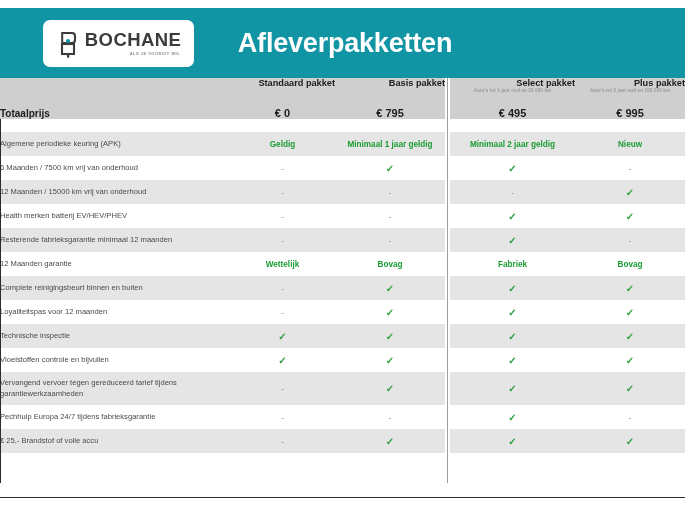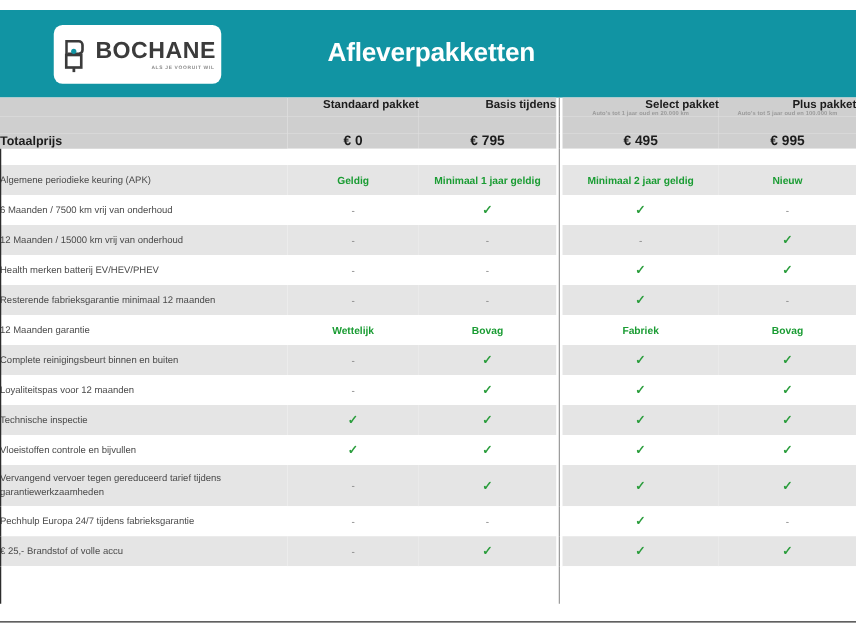--- a/index.html
+++ b/index.html
@@ -28,21 +28,21 @@
     width: 685px;
     height: 70px;
     background: #1194a3;
     display: flex;
     align-items: center;
   }
   .logo-box {
     position: absolute;
     left: 43px;
     top: 12px;
-    width: 134px;
+    width: 151px;
     height: 47px;
     background: #ffffff;
     border-radius: 7px;
     display: flex;
     align-items: center;
     justify-content: center;
     box-sizing: border-box;
   }
   .logo-inner {
     display: flex;
@@ -80,21 +80,21 @@
     position: absolute;
     left: 0;
     top: 0;
     width: 628px;
     height: 70px;
     display: flex;
     align-items: center;
     justify-content: center;
     padding-left: 62px;
     box-sizing: border-box;
-    font-size: 21px;
+    font-size: 27px;
     font-weight: bold;
     color: #ffffff;
     letter-spacing: -0.2px;
   }
 
   
   .table {
     position: absolute;
     left: 0;
     top: 78px;
@@ -288,21 +288,21 @@
       <col class="col-c2">
       <col class="col-gap">
       <col class="col-c3">
       <col class="col-c4">
     </colgroup>
     <tbody>
 
       <tr class="hdr-zone-row">
         <td></td>
         <td class="pkg-name">Standaard pakket</td>
-        <td class="pkg-name">Basis tijdens</td>
+        <td class="pkg-name">Basis pakket</td>
         <td class="divider"></td>
         <td class="pkg-name">Select pakket</td>
         <td class="pkg-name">Plus pakket</td>
       </tr>
 
 
       <tr class="hdr-zone-row">
         <td></td>
         <td class="subnote"></td>
         <td class="subnote"></td>

